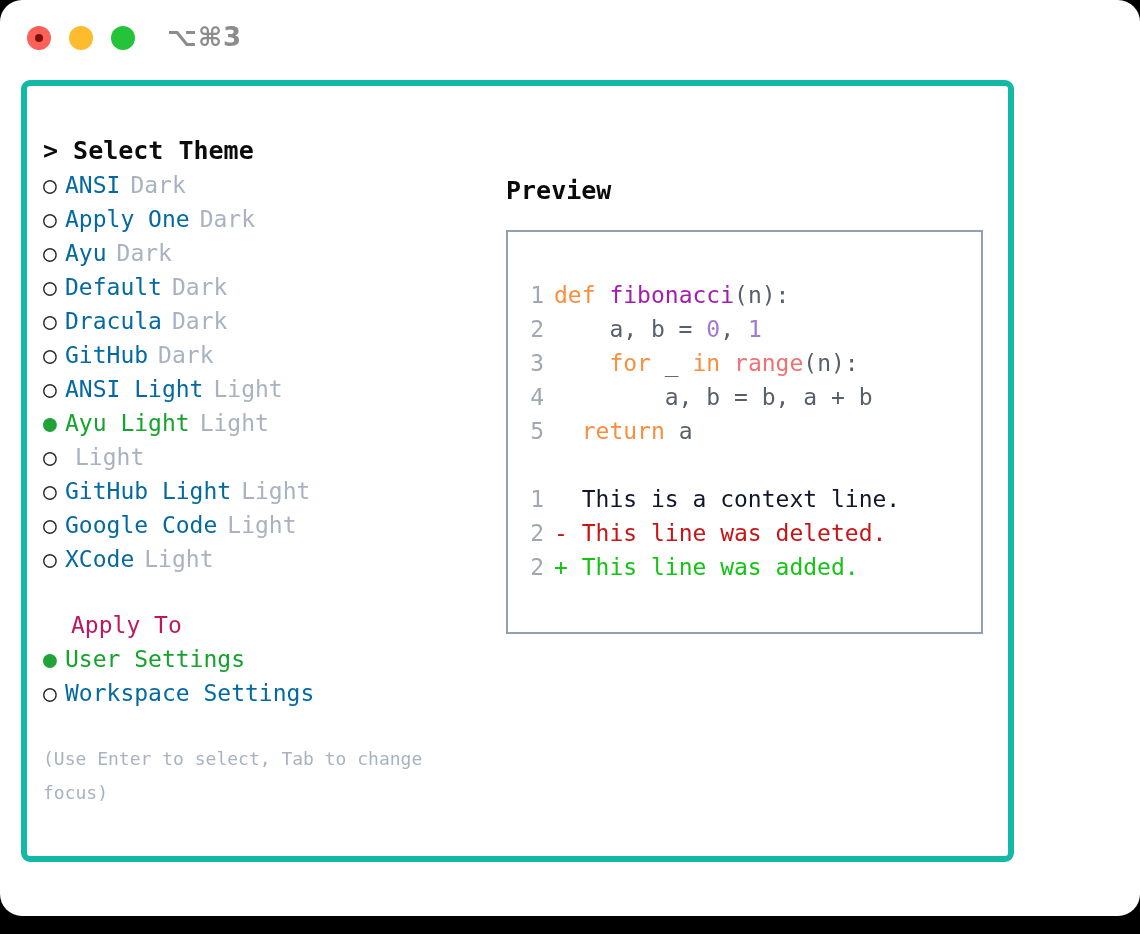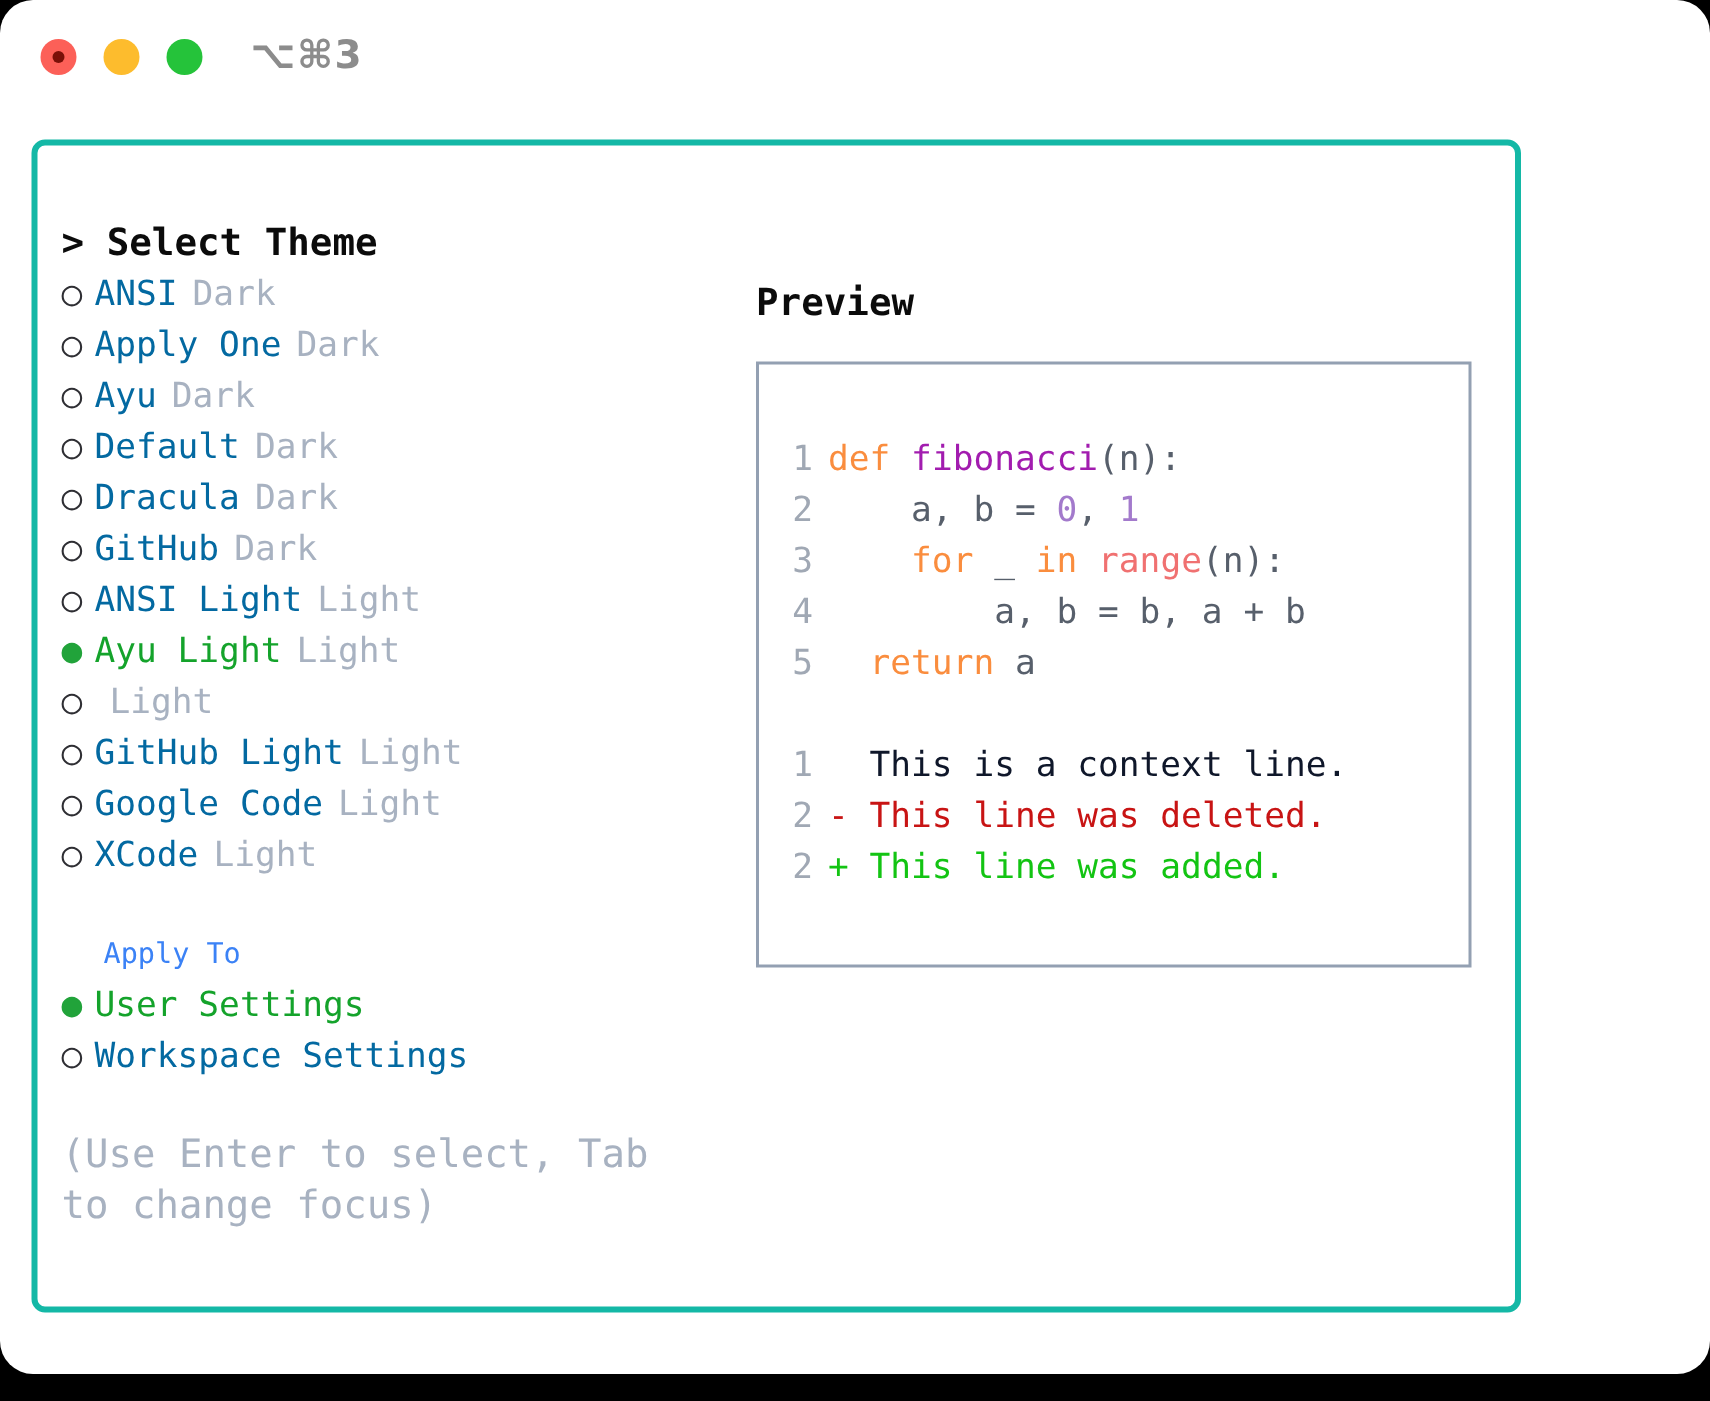--- a/index.html
+++ b/index.html
@@ -56,23 +56,23 @@
     font-size: 26px;
     font-weight: bold;
     letter-spacing: 1px;
     color: #8C8C8C;
     font-family: "DejaVu Sans", "Liberation Sans", sans-serif;
   }
 
   
   .panel {
     position: absolute;
-    left: 21px; top: 93px;
+    left: 21px; top: 80px;
     width: 993px; height: 782px;
-    border: 4px solid #14b8a6;
+    border: 6px solid #14b8a6;
     border-radius: 9px;
     background: #ffffff;
   }
 
   .columns {
     position: absolute;
     left: 0; top: 0;
     width: 100%; height: 100%;
   }
 
@@ -112,32 +112,32 @@
   }
   .opt.selected .bullet { color: #21A33A; }
   .opt-label { color: #0369a1; }
   .opt.selected .opt-label { color: #14A32B; }
   .opt-tag {
     color: #A8B2C1;
     margin-left: 10px;
   }
 
   .apply-head {
-    font-size: 19px;
-    color: #3b82f6;
+    font-size: 23px;
+    color: #be185d;
     line-height: 34px;
     padding-left: 28px;
     white-space: pre;
   }
 
   .spacer-sm { height: 32px; }
   .spacer-md { height: 32px; }
 
   .hint {
-    font-size: 26px;
+    font-size: 18px;
     line-height: 34px;
     color: #A8B2C1;
     width: 420px;
     white-space: pre-wrap;
   }
 
   
   .right-col {
     position: absolute;
     left: 479px; top: 48px;

